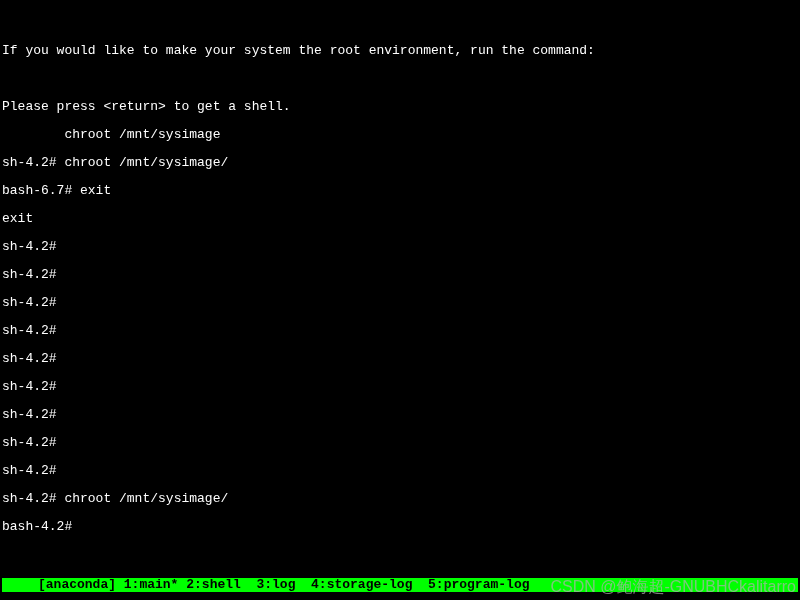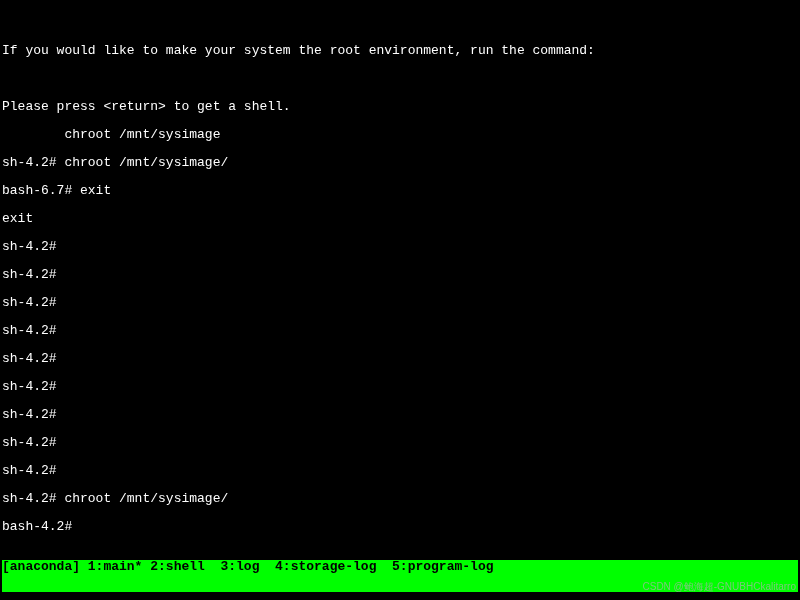--- a/index.html
+++ b/index.html
@@ -26,30 +26,31 @@
       display: block;
       min-height: 14px;
     }
     .status-bar {
       position: absolute;
       bottom: 8px;
       left: 2px;
       right: 2px;
       background: #00ff00;
       color: #000000;
-      height: 32px;
+      height: 14px;
       font-weight: bold;
       white-space: pre;
+      padding-left: 36px;
     }
     .watermark {
       position: absolute;
       bottom: 6px;
       right: 4px;
       color: #b0b0b0;
-      font-size: 10px;
+      font-size: 16px;
       font-family: sans-serif;
       opacity: 0.7;
       z-index: 10;
     }
   </style>
 </head>
 <body>
 
 <div class="terminal">
 <span class="line"></span>

